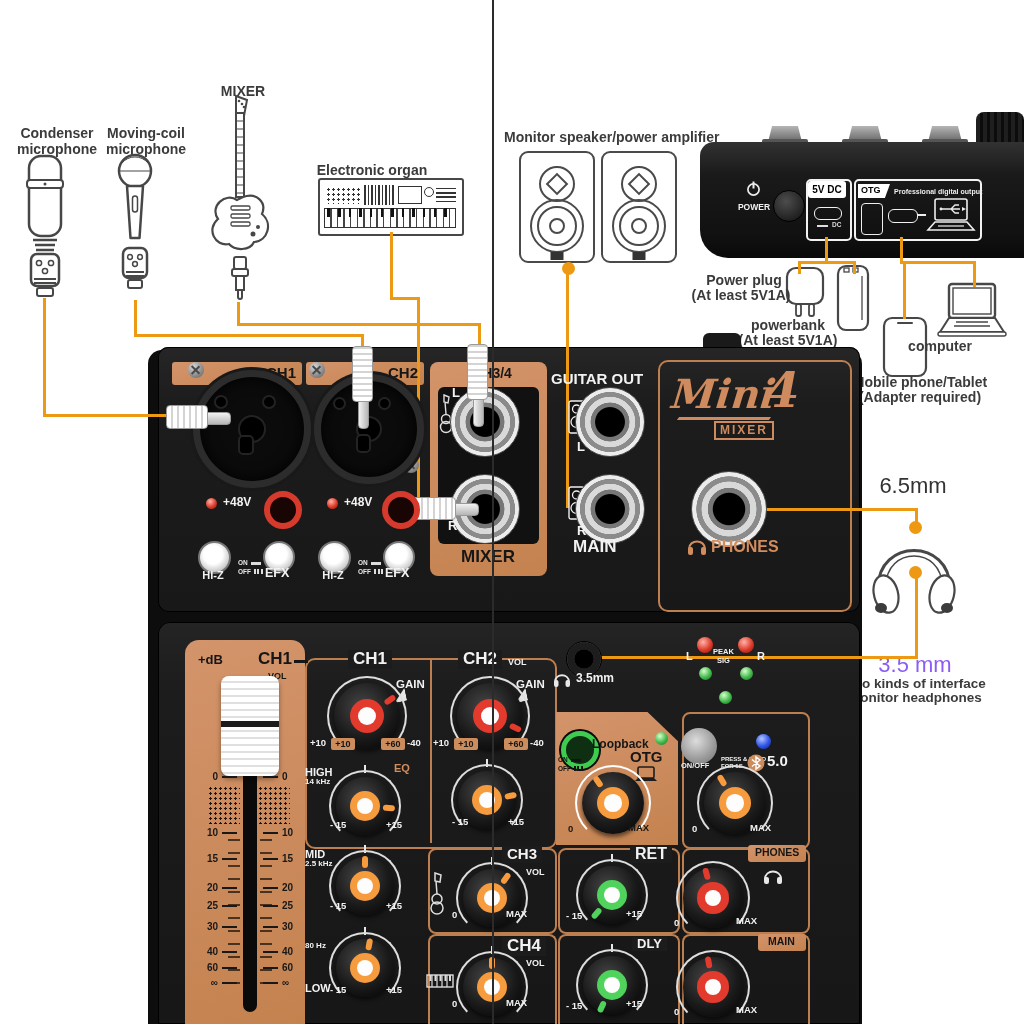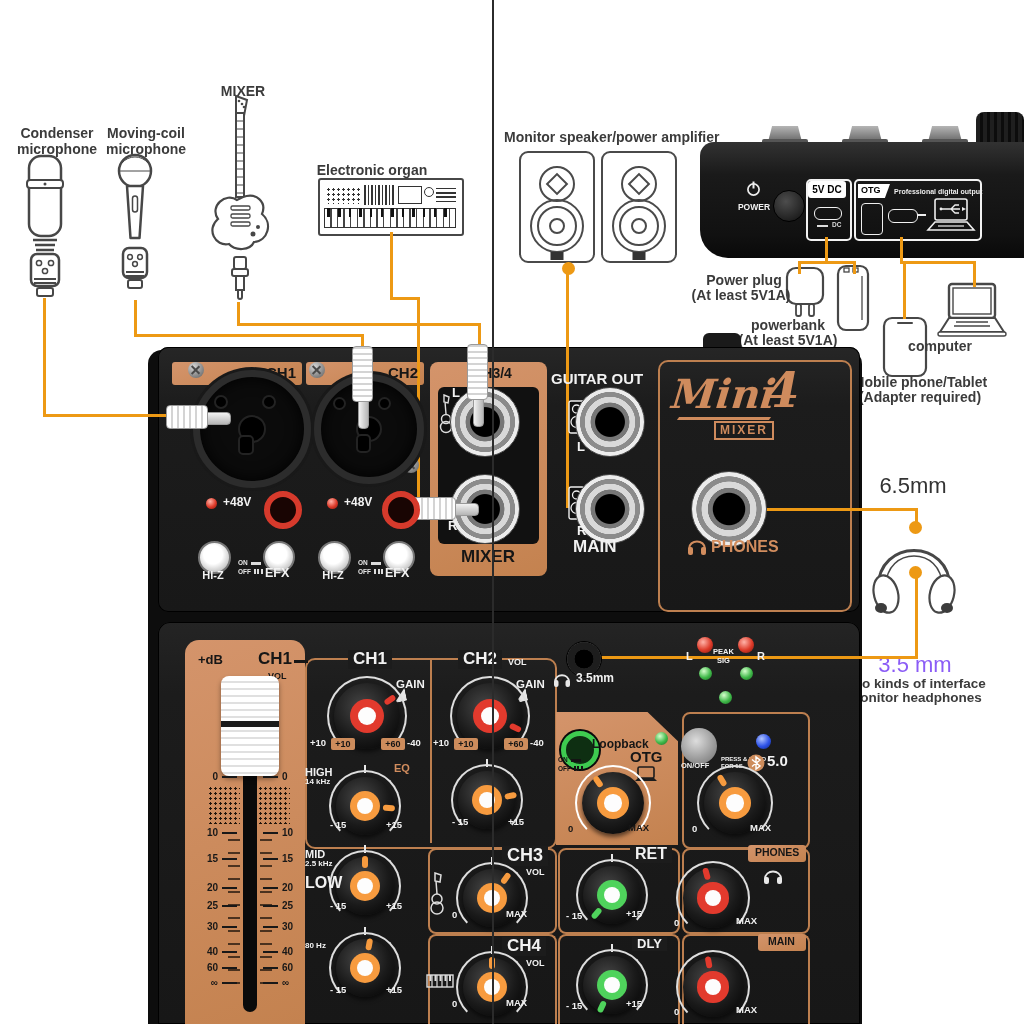--- a/index.html
+++ b/index.html
@@ -422,21 +422,21 @@
   <div class="ktick" style="left:364px;top:845px"></div>
   <div class="knob ko" style="left:336px;top:857px;width:58px;height:58px;--na:0deg;--o:30px">
       <i></i>
       <b></b>
       <u></u>
       <s></s>
     </div>
   <div class="t w" style="left:330px;top:901px;font-size:9.5px">- 15</div>
   <div class="t w" style="left:386px;top:901px;font-size:9.5px">+15</div>
 
-  <div class="t w" style="left:305px;top:874px;font-size:16px">LOW</div>
+  <div class="t w" style="left:305px;top:982px;font-size:11px">LOW</div>
   <div class="t w" style="left:305px;top:942px;font-size:8px">80 Hz</div>
   <div class="ktick" style="left:364px;top:927px"></div>
   <div class="knob ko" style="left:336px;top:939px;width:58px;height:58px;--na:10deg;--o:30px">
       <i></i>
       <b></b>
       <u></u>
       <s></s>
     </div>
   <div class="t w" style="left:330px;top:985px;font-size:9.5px">- 15</div>
   <div class="t w" style="left:386px;top:985px;font-size:9.5px">+15</div>
@@ -458,21 +458,21 @@
   <div class="ktick" style="left:486px;top:759px"></div>
   <div class="knob ko" style="left:458px;top:771px;width:58px;height:58px;--na:80deg;--o:30px">
       <i></i>
       <b></b>
       <u></u>
       <s></s>
     </div>
   <div class="t w" style="left:452px;top:817px;font-size:9.5px">- 15</div>
   <div class="t w" style="left:508px;top:817px;font-size:9.5px">+15</div>
 
-  <div class="t w hdr" style="left:502px;top:846px;font-size:18px">CH3</div>
+  <div class="t w hdr" style="left:502px;top:846px;font-size:15px">CH3</div>
   <div class="t w" style="left:526px;top:868px;font-size:9px">VOL</div>
   <svg class="a" style="left:428px;top:872px" width="18" height="44" viewBox="0 0 18 44">
     <path d="M7,1 l6,2 l-1,7 l-5,-1 z M8,9 l1,13" stroke="#ddd" stroke-width="1.5" fill="none"></path>
     <circle cx="9" cy="27" r="5" fill="none" stroke="#ddd" stroke-width="1.5"></circle>
     <circle cx="9" cy="36" r="6" fill="none" stroke="#ddd" stroke-width="1.5"></circle>
   </svg>
   <div class="ktick" style="left:491px;top:857px"></div>
   <div class="knob ko" style="left:463px;top:869px;width:58px;height:58px;--na:35deg;--o:30px">
       <i></i>
       <b></b>

